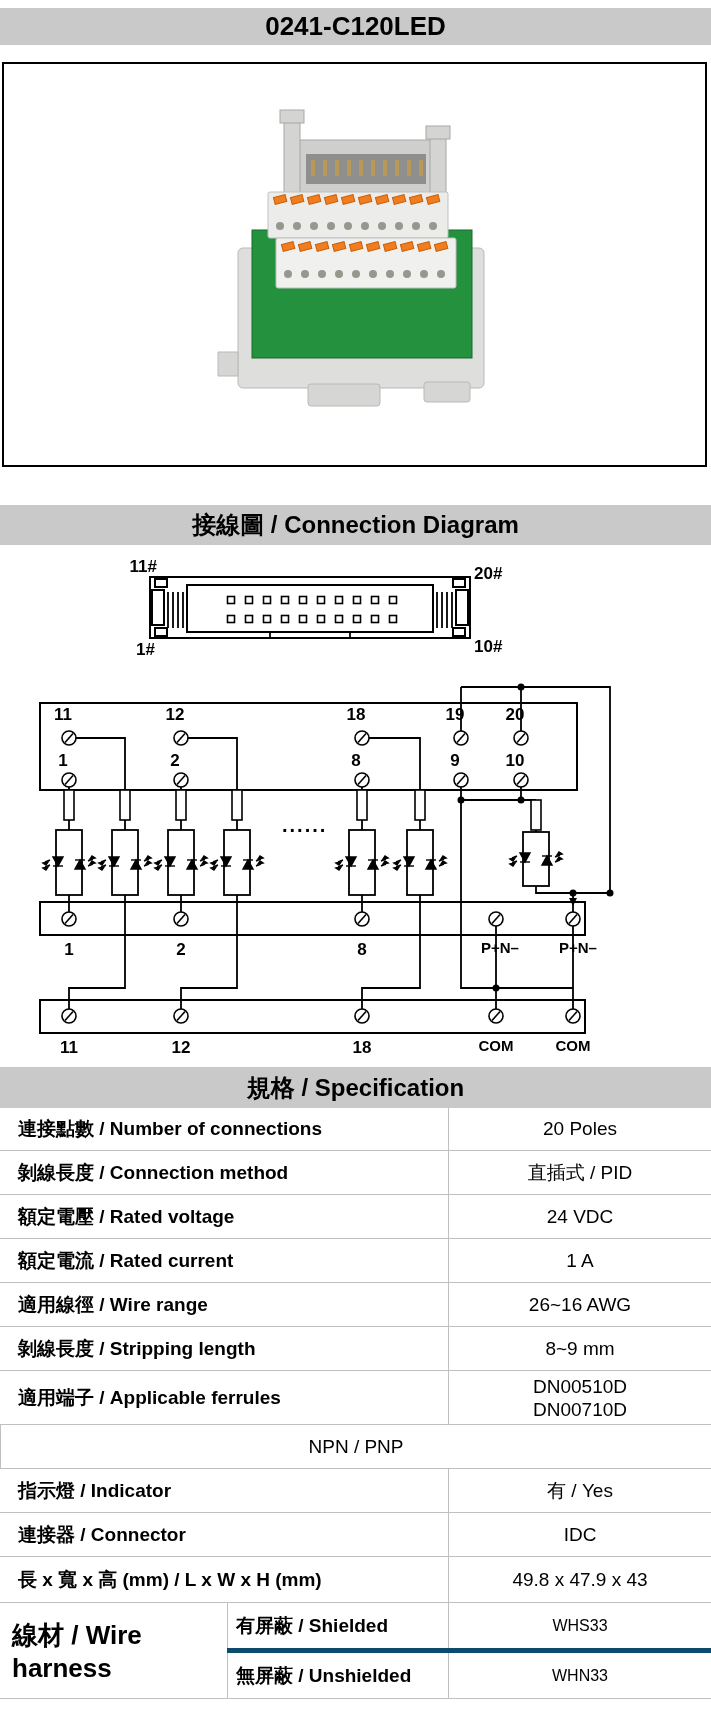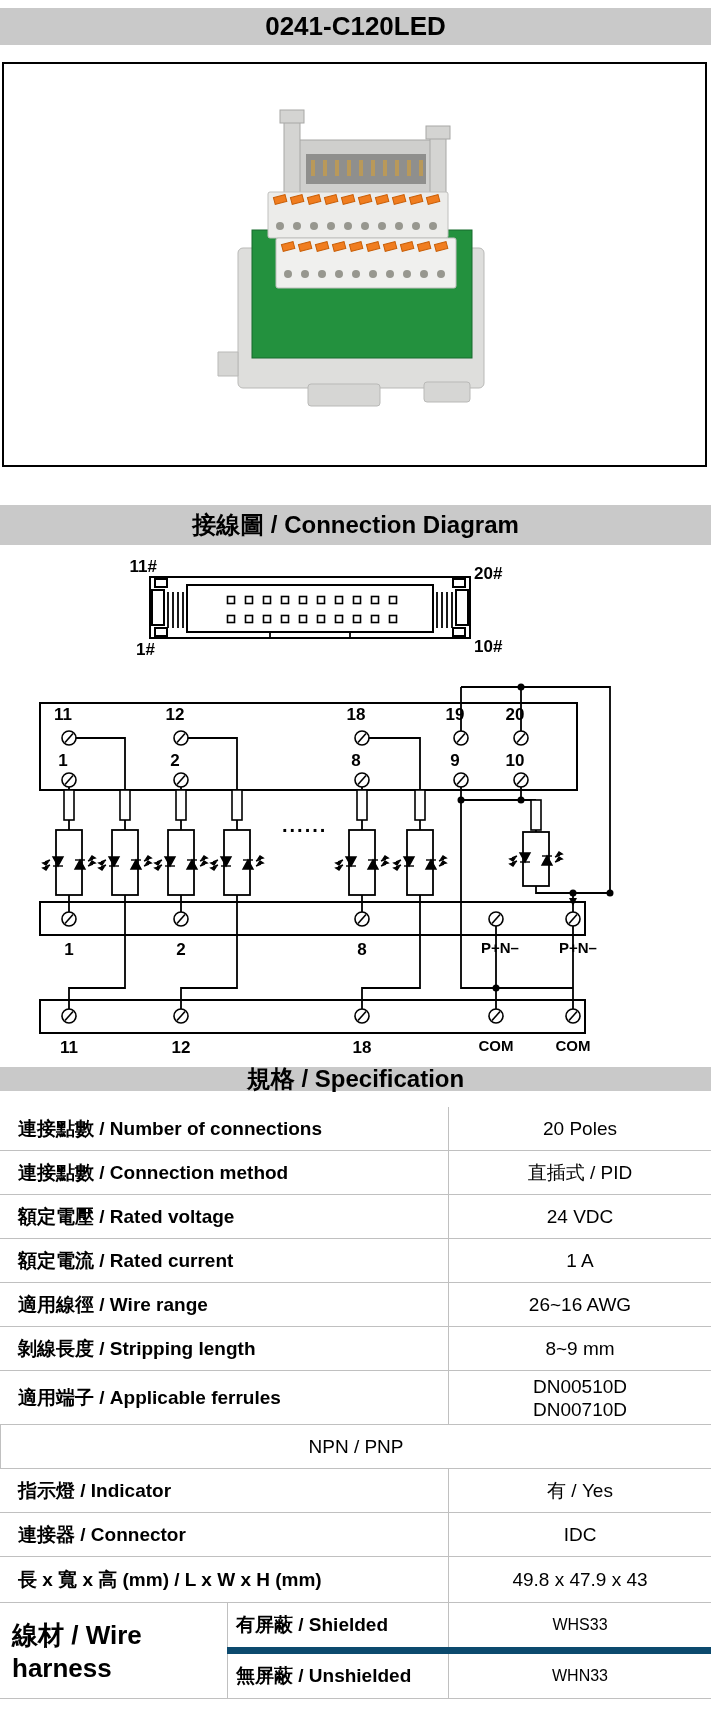--- a/index.html
+++ b/index.html
@@ -2,21 +2,21 @@
 <html><head>
 <meta charset="utf-8">
 <style>
   html,body{margin:0;padding:0;background:#fff}
   .page{position:relative;width:711px;height:1712px;background:#fff;overflow:hidden;
         font-family:"Liberation Sans","DejaVu Sans",sans-serif;color:#000000}
   .bar{position:absolute;left:0;width:711px;background:#c9c9c9;display:flex;
        align-items:center;justify-content:center;font-weight:bold}
   #titlebar{top:8px;height:37px;font-size:26px}
   #diagram-header{top:505px;height:40px;font-size:24px}
-  #spec-header{top:1067px;height:24px;font-size:24px}
+  #spec-header{top:1067px;height:41px;font-size:24px}
   .product-box{position:absolute;left:2px;top:62px;width:701px;height:401px;border:2px solid #000;
        background:#fff;display:flex;align-items:center;justify-content:center}
   svg.diagram{position:absolute;left:0;top:545px}
   .wire{stroke:#000;stroke-width:1.8;fill:none}
   .shape{stroke:#000;stroke-width:2;fill:none}
   .whitebox{stroke:#000;stroke-width:2;fill:#fff}
   .dl{font:bold 17px "Liberation Sans","DejaVu Sans",sans-serif}
   .num{font:bold 17px "Liberation Sans","DejaVu Sans",sans-serif;text-anchor:middle}
   .small{font:bold 15px "Liberation Sans","DejaVu Sans",sans-serif;text-anchor:middle}
   .dots{font:bold 20px "Liberation Sans","DejaVu Sans",sans-serif;letter-spacing:2px}
@@ -24,21 +24,21 @@
   .trow{display:flex;height:44px;border-bottom:1px solid #c0c0c0;box-sizing:border-box}
   .tlabel{width:448px;display:flex;align-items:center;padding-left:18px;box-sizing:border-box;
           font-weight:bold;font-size:19px}
   .tvalue{flex:1;border-left:1px solid #c0c0c0;display:flex;align-items:center;justify-content:center;
           font-size:19px;text-align:left;white-space:pre-line;line-height:23px}
   .harness{display:flex;height:96px;border-bottom:1px solid #c0c0c0;box-sizing:border-box}
   .h-label{width:227px;display:flex;align-items:center;padding-left:12px;box-sizing:border-box;
            font-weight:bold;font-size:26px}
   .h-right{flex:1;display:flex;flex-direction:column}
   .h-sub{flex:1;display:flex;box-sizing:border-box}
-  .h-sub.first{border-bottom:7px solid #0c4a6e}
+  .h-sub.first{border-bottom:5px solid #0c4a6e}
   .h-sub-label{width:221px;border-left:1px solid #c0c0c0;display:flex;align-items:center;
                padding-left:8px;box-sizing:border-box;font-weight:bold;font-size:19px}
   .h-sub-value{flex:1;border-left:1px solid #c0c0c0;display:flex;align-items:center;
                justify-content:center;font-size:16px}
 </style>
 </head>
 <body>
 
 <div class="page">
 
@@ -306,21 +306,21 @@
   </svg>
 
   <div class="bar" id="spec-header">規格 / Specification</div>
 
   <div class="spec">
     <div class="trow">
       <div class="tlabel">連接點數 / Number of connections</div>
       <div class="tvalue">20 Poles</div>
     </div>
     <div class="trow">
-      <div class="tlabel">連接點數 / Connection method</div>
+      <div class="tlabel">剝線長度 / Connection method</div>
       <div class="tvalue">直插式 / PID</div>
     </div>
     <div class="trow">
       <div class="tlabel">額定電壓 / Rated voltage</div>
       <div class="tvalue">24 VDC</div>
     </div>
     <div class="trow">
       <div class="tlabel">額定電流 / Rated current</div>
       <div class="tvalue">1 A</div>
     </div>

